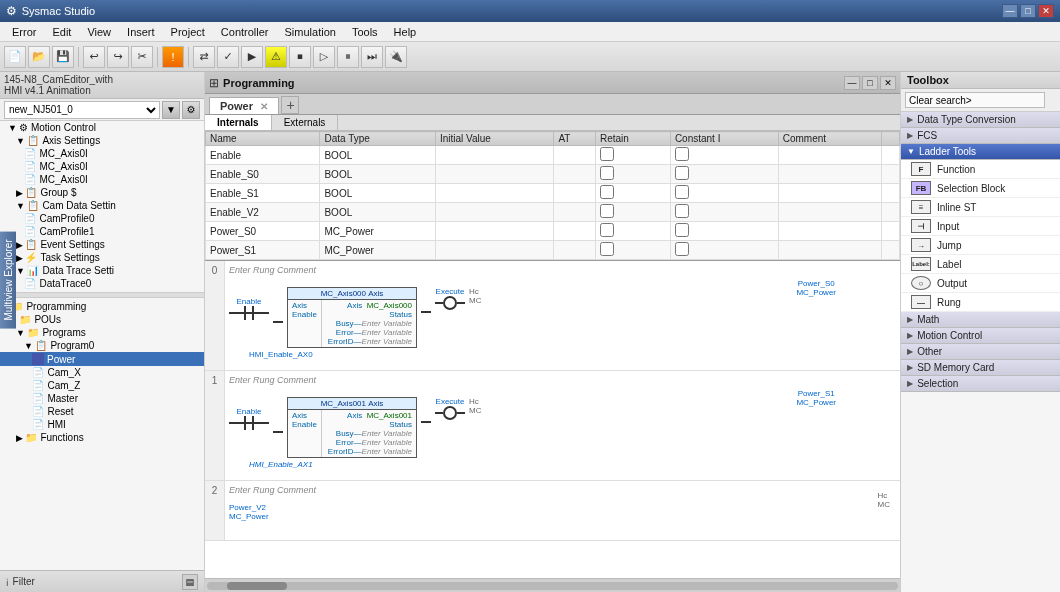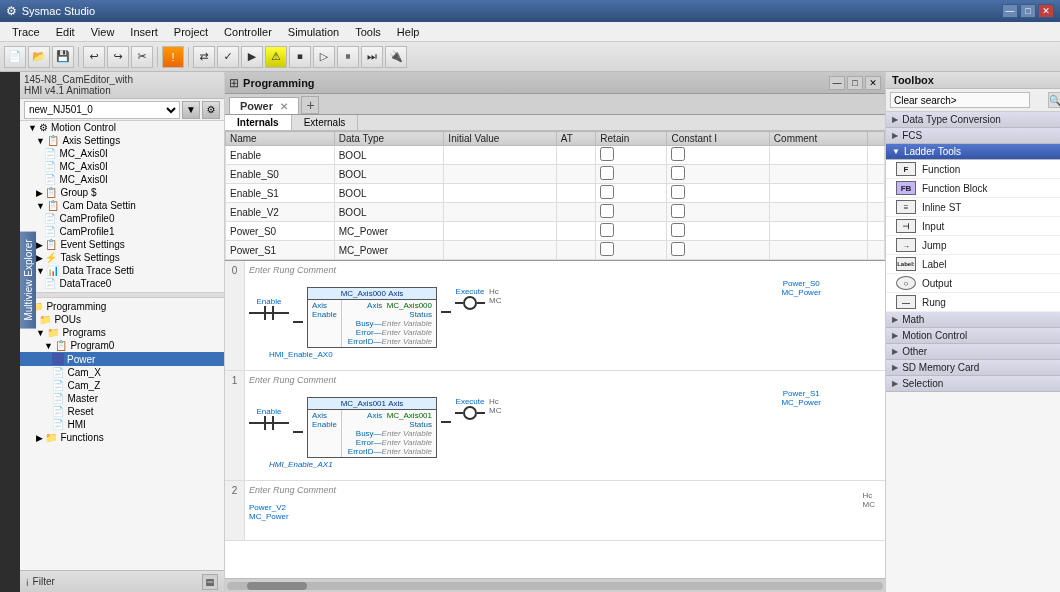--- a/index.html
+++ b/index.html
@@ -45,21 +45,20 @@
     }
     .tb-sep { width: 1px; height: 20px; background: #bbb; margin: 0 2px; }
     .tb-btn-orange { background: linear-gradient(to bottom, #f90, #e60); color: white; }
     .tb-btn-yellow { background: linear-gradient(to bottom, #ff3, #cc0); }
 
     
     #main-layout {
       display: flex;
       height: calc(592px - 22px - 20px - 30px);
       width: 1060px;
-      padding-left: 20px;
     }
 
     
     #left-sidebar {
       width: 205px;
       background: #f5f5f5;
       border-right: 1px solid #ccc;
       display: flex; flex-direction: column;
       overflow: hidden;
       position: relative;
@@ -213,21 +212,21 @@
       flex: 1; height: 8px; background: #b8b8b8;
       border-radius: 4px; position: relative;
     }
     .h-scroll-thumb {
       width: 60px; height: 8px; background: #888;
       border-radius: 4px; position: absolute; left: 20px;
     }
 
     
     #toolbox {
-      width: 175px;
+      width: 160px;
       background: #f5f5f5;
       border-left: 1px solid #ccc;
       display: flex; flex-direction: column;
       overflow: hidden;
     }
     .toolbox-header {
       background: linear-gradient(to bottom, #e0e0e0, #d0d0d0);
       border-bottom: 1px solid #bbb;
       padding: 2px 6px;
       font-size: 11px; font-weight: bold; color: #111;
@@ -318,21 +317,21 @@
   <span class="title-icon">⚙</span>
   <span>Sysmac Studio</span>
   <div class="win-controls">
     <div class="win-btn">—</div>
     <div class="win-btn">□</div>
     <div class="win-btn close">✕</div>
   </div>
 </div>
 
 <div id="menubar">
-  <span class="menu-item">Trace</span>
+  <span class="menu-item">Error</span>
   <span class="menu-item">Edit</span>
   <span class="menu-item">View</span>
   <span class="menu-item">Insert</span>
   <span class="menu-item">Project</span>
   <span class="menu-item">Controller</span>
   <span class="menu-item">Simulation</span>
   <span class="menu-item">Tools</span>
   <span class="menu-item">Help</span>
 </div>
 
@@ -806,21 +805,21 @@
         <span>Ladder Tools</span>
       </div>
 
       <div class="toolbox-items">
         <div class="toolbox-item">
           <div class="item-icon">F</div>
           <span>Function</span>
         </div>
         <div class="toolbox-item">
           <div class="item-icon fb">FB</div>
-          <span>Function Block</span>
+          <span>Selection Block</span>
         </div>
         <div class="toolbox-item">
           <div class="item-icon">≡</div>
           <span>Inline ST</span>
         </div>
         <div class="toolbox-item">
           <div class="item-icon">⊣</div>
           <span>Input</span>
         </div>
         <div class="toolbox-item">

